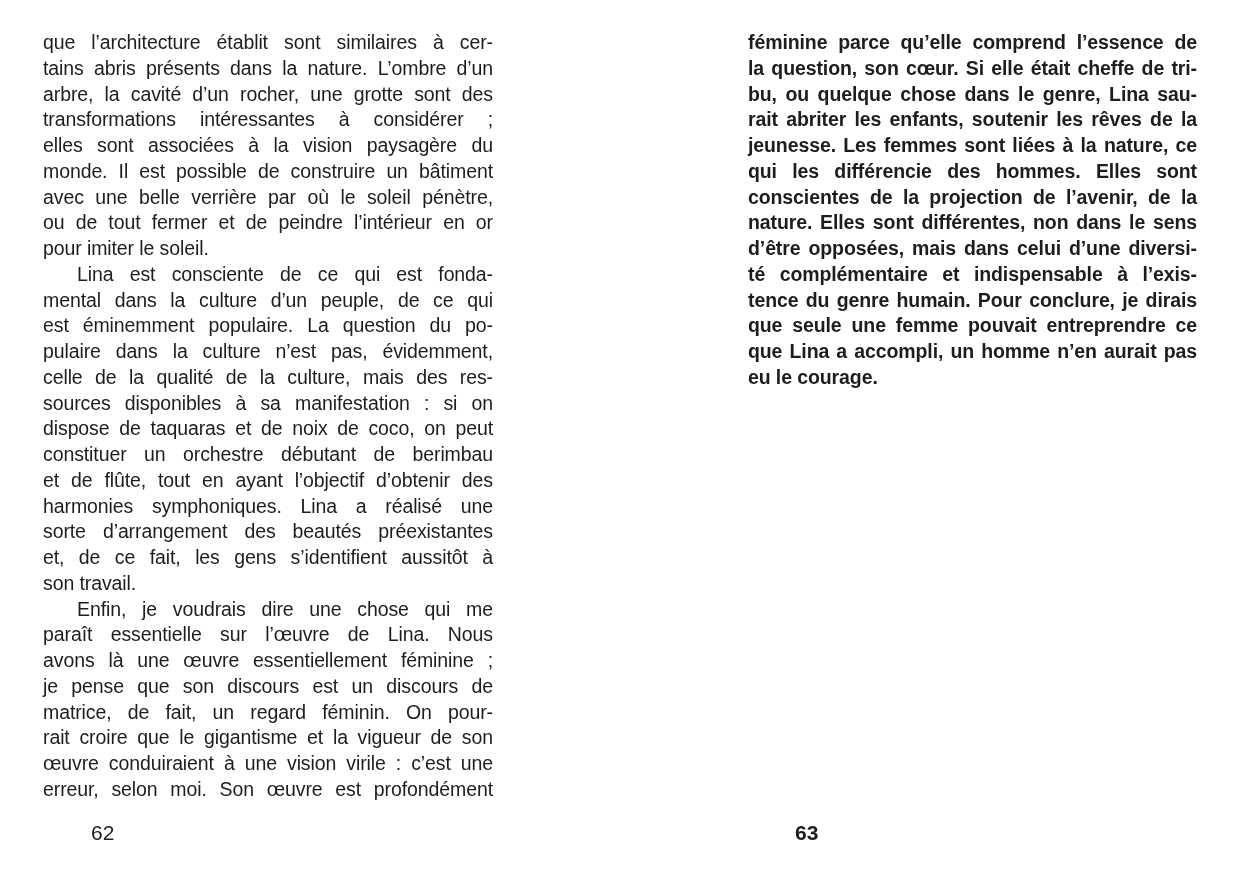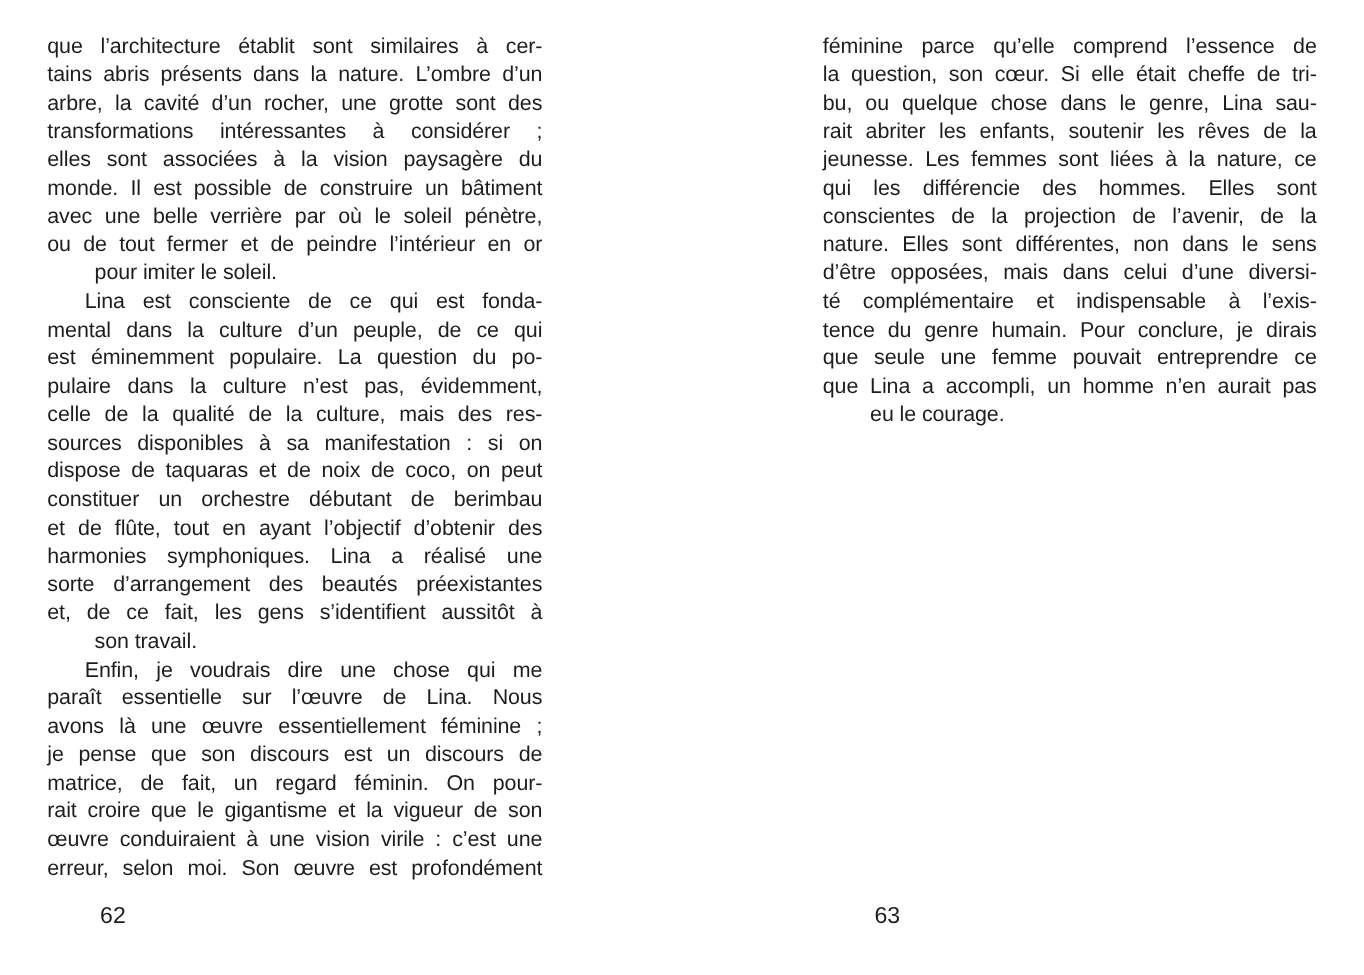--- a/index.html
+++ b/index.html
@@ -19,40 +19,39 @@
     width: 1240px;
     height: 886px;
     background: #ffffff;
   }
   .page {
     position: absolute;
     top: 0;
     height: 886px;
   }
   .page.left  { left: 43px;  width: 450px; }
-  .page.right { left: 748px; width: 449px; }
+  .page.right { left: 748px; width: 449px; font-weight: bold; }
   .text-block {
     position: absolute;
     top: 30px;
     left: 0;
     right: 0;
   }
   .line {
     font-size: 19.5px;
     line-height: 25.75px;
     height: 25.75px;
     letter-spacing: -0.1px;
     text-align: justify;
     text-align-last: justify;
     white-space: normal;
     overflow: visible;
   }
   .line.last {
     text-align-last: left;
-    margin-left: 43px;
   }
   .line.indent {
     text-indent: 34px;
   }
   .it {
   }
   .folio {
     position: absolute;
     top: 822px;
     font-size: 21px;

